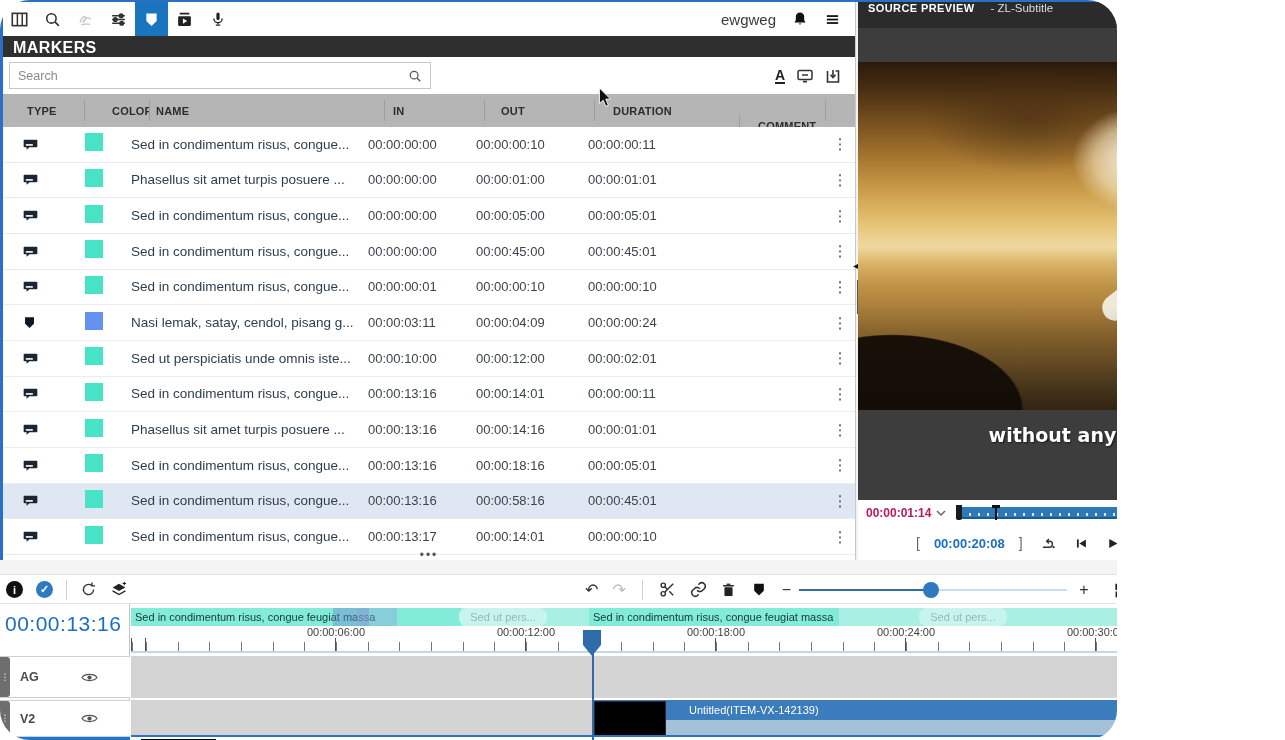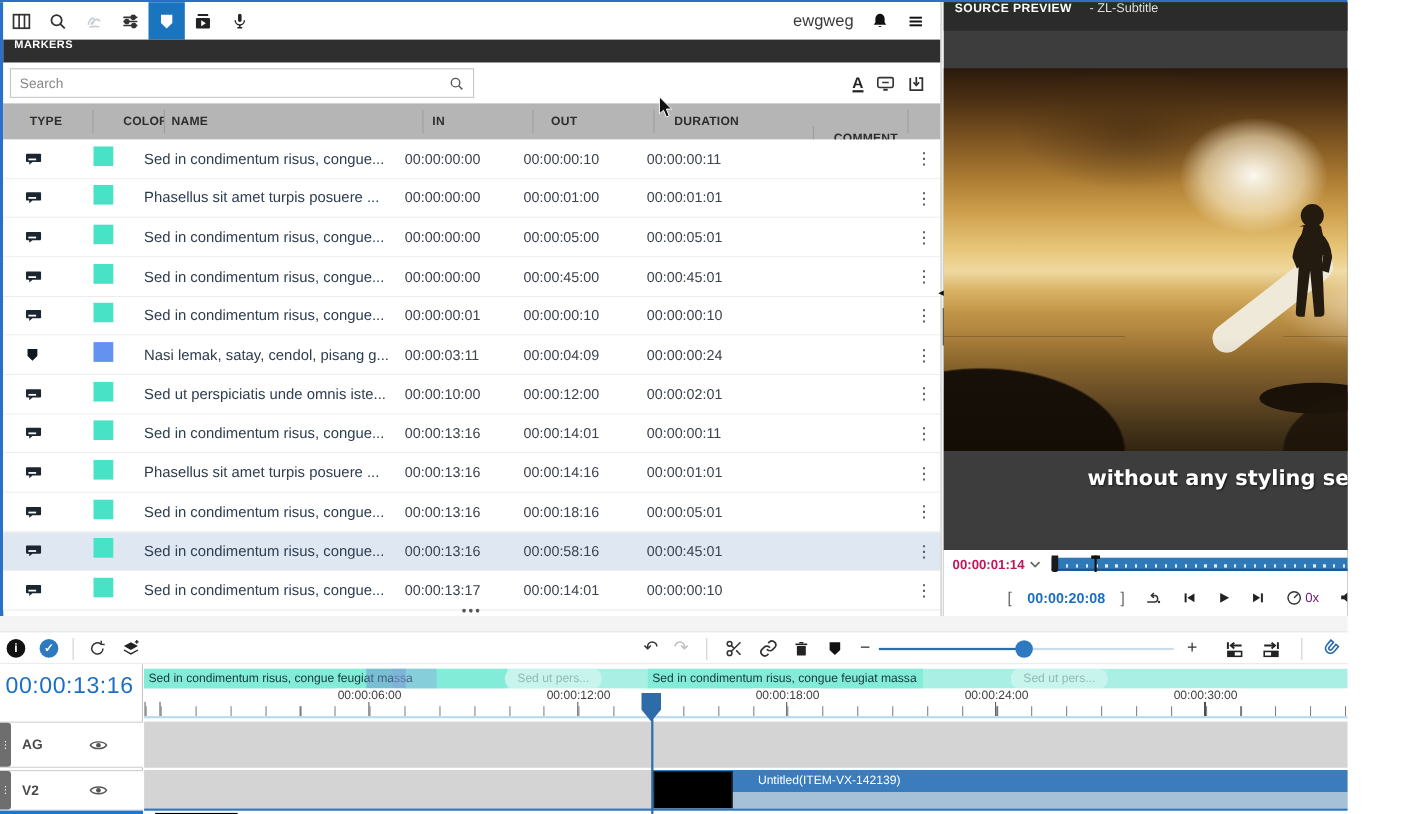--- a/index.html
+++ b/index.html
@@ -1,33 +1,33 @@
 <!DOCTYPE html>
 <html><head>
 <meta charset="utf-8">
 <style>
   html,body{margin:0;padding:0;background:#fff;}
   *{box-sizing:border-box;}
-  #app{position:relative;width:1225px;height:740px;background:#fff;
-       font-family:"Liberation Sans",sans-serif;overflow:hidden;color:#333;}
+  #app{position:relative;width:1117px;height:740px;background:#fff;
+       font-family:"Liberation Sans",sans-serif;overflow:hidden;color:#333;border-radius:30px;}
   .abs{position:absolute;}
   svg{display:block;}
 
   
   .top-accent{left:0;top:0;width:1285px;height:2px;background:#2a70c8;}
 
   
   .left-panel{left:0;top:2px;width:855px;height:561px;background:#fff;border-left:3px solid #2a70c8;}
   .toolbar{position:absolute;left:0;top:0;right:0;height:34px;background:#fff;display:flex;align-items:center;}
   .tbtn{width:33px;height:34px;display:flex;align-items:center;justify-content:center;cursor:pointer;}
   .tbtn.active{background:#1b74be;}
   .toolbar-right{margin-left:auto;display:flex;align-items:center;gap:16px;padding-right:14px;}
   .username{font-size:15px;color:#3a3a3a;}
   .panel-title-bar{position:absolute;left:0;top:34px;right:0;height:21px;background:#2f2f2f;color:#fff;
-       font-size:10px;font-weight:bold;letter-spacing:.4px;display:flex;align-items:flex-start;padding-left:10px;}
+       font-size:16px;font-weight:bold;letter-spacing:.4px;display:flex;align-items:flex-end;padding-left:10px;}
   .search-row{position:absolute;left:0;top:55px;right:0;height:37px;background:#fff;display:flex;align-items:center;}
   .search-box{position:relative;margin-left:6px;width:422px;height:27px;border:1px solid #c6c6c6;background:#fff;display:flex;align-items:center;}
   .search-box input{border:none;outline:none;flex:1;font-size:12.5px;padding-left:8px;font-family:"Liberation Sans",sans-serif;color:#333;}
   .search-box input::placeholder{color:#8a8a8a;}
   .search-box .mag{margin-right:8px;}
   .search-actions{margin-left:auto;display:flex;align-items:center;gap:11px;padding-right:14px;}
   .font-a{font-size:14px;font-weight:bold;color:#222;border-bottom:2px solid #222;line-height:14px;cursor:pointer;}
 
   .thead{position:absolute;left:0;top:92px;right:0;height:33px;background:#b5b5b5;display:flex;align-items:center;
        font-size:11px;font-weight:bold;color:#2d2d2d;letter-spacing:.2px;}

